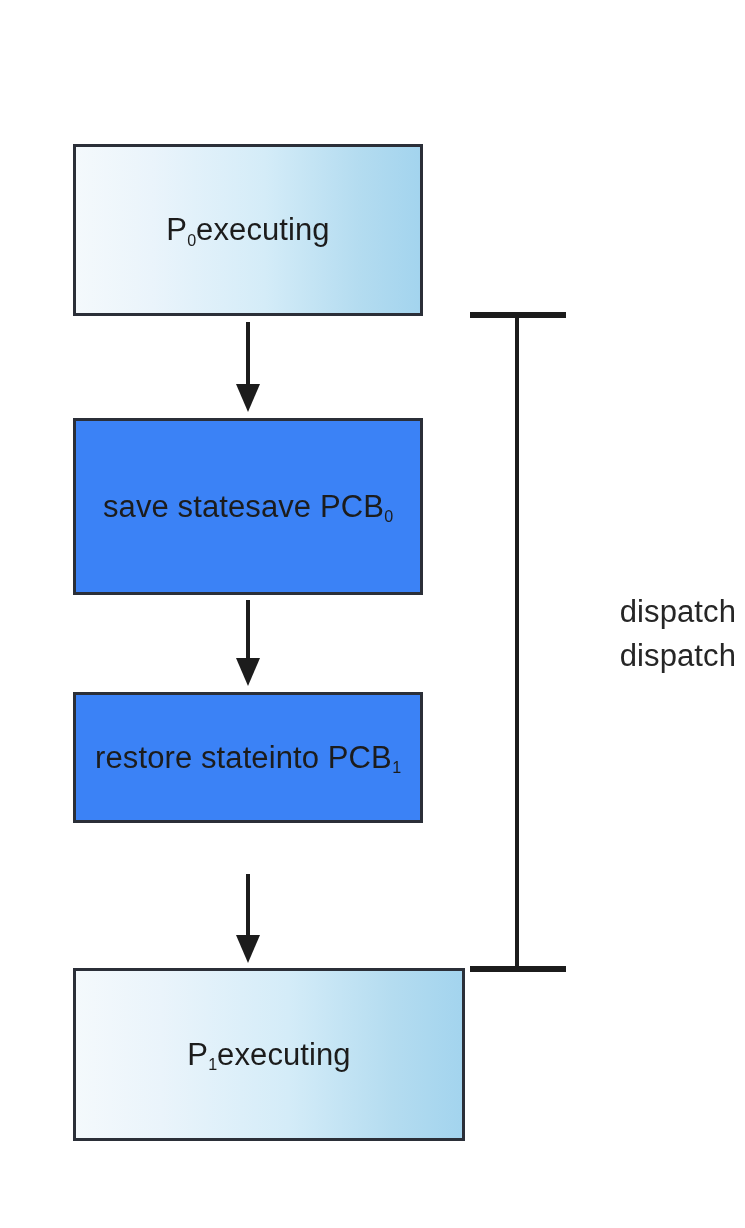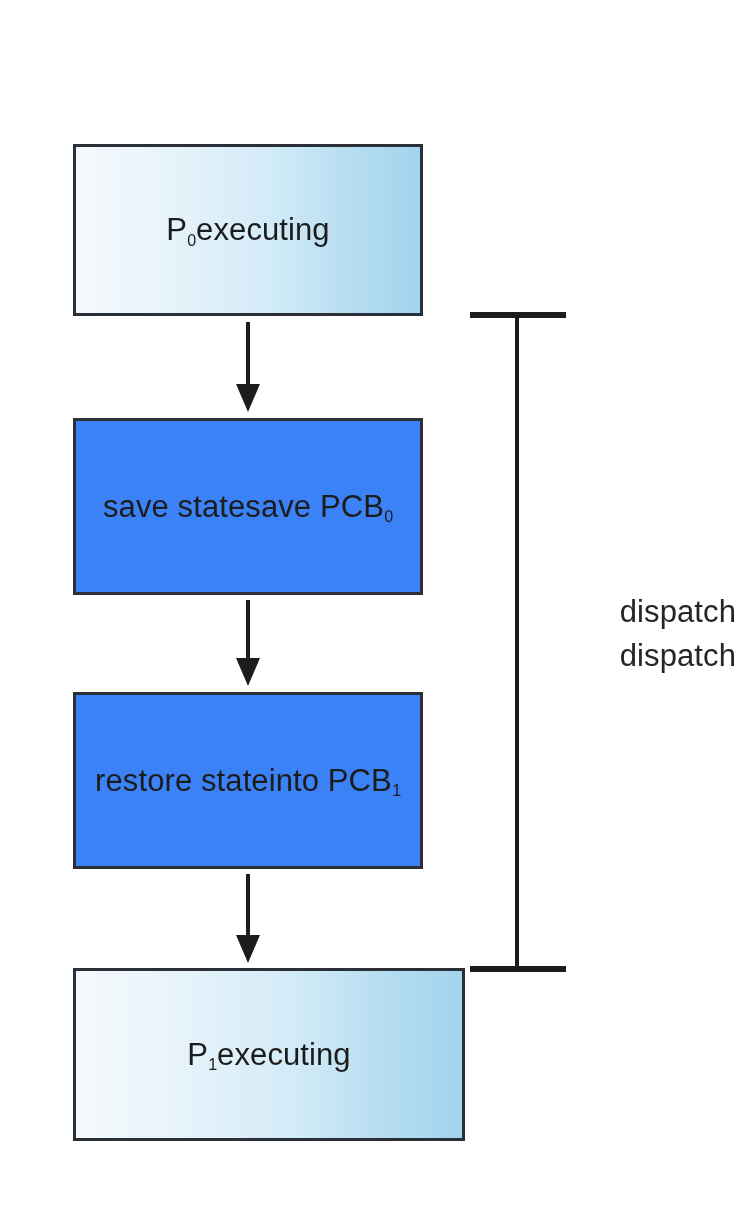--- a/index.html
+++ b/index.html
@@ -50,21 +50,21 @@
     line-height: 0;
     vertical-align: baseline;
     position: relative;
     top: 0.34em;
     left: 0.02em;
   }
 
   
   #box-p0       { left: 73px;  top: 144px;  width: 350px; height: 172px; }
   #box-save     { left: 73px;  top: 418px;  width: 350px; height: 177px; }
-  #box-restore  { left: 73px;  top: 692px;  width: 350px; height: 177px; }
+  #box-restore  { left: 73px;  top: 692px;  width: 350px; height: 131px; }
   #box-p1       { left: 73px;  top: 968px;  width: 392px; height: 173px; }
 
   
   .flow-arrow {
     position: absolute;
     left: 232px;
     width: 32px;
   }
   #arrow-1 { top: 320px; height: 94px; }
   #arrow-2 { top: 598px; height: 90px; }

